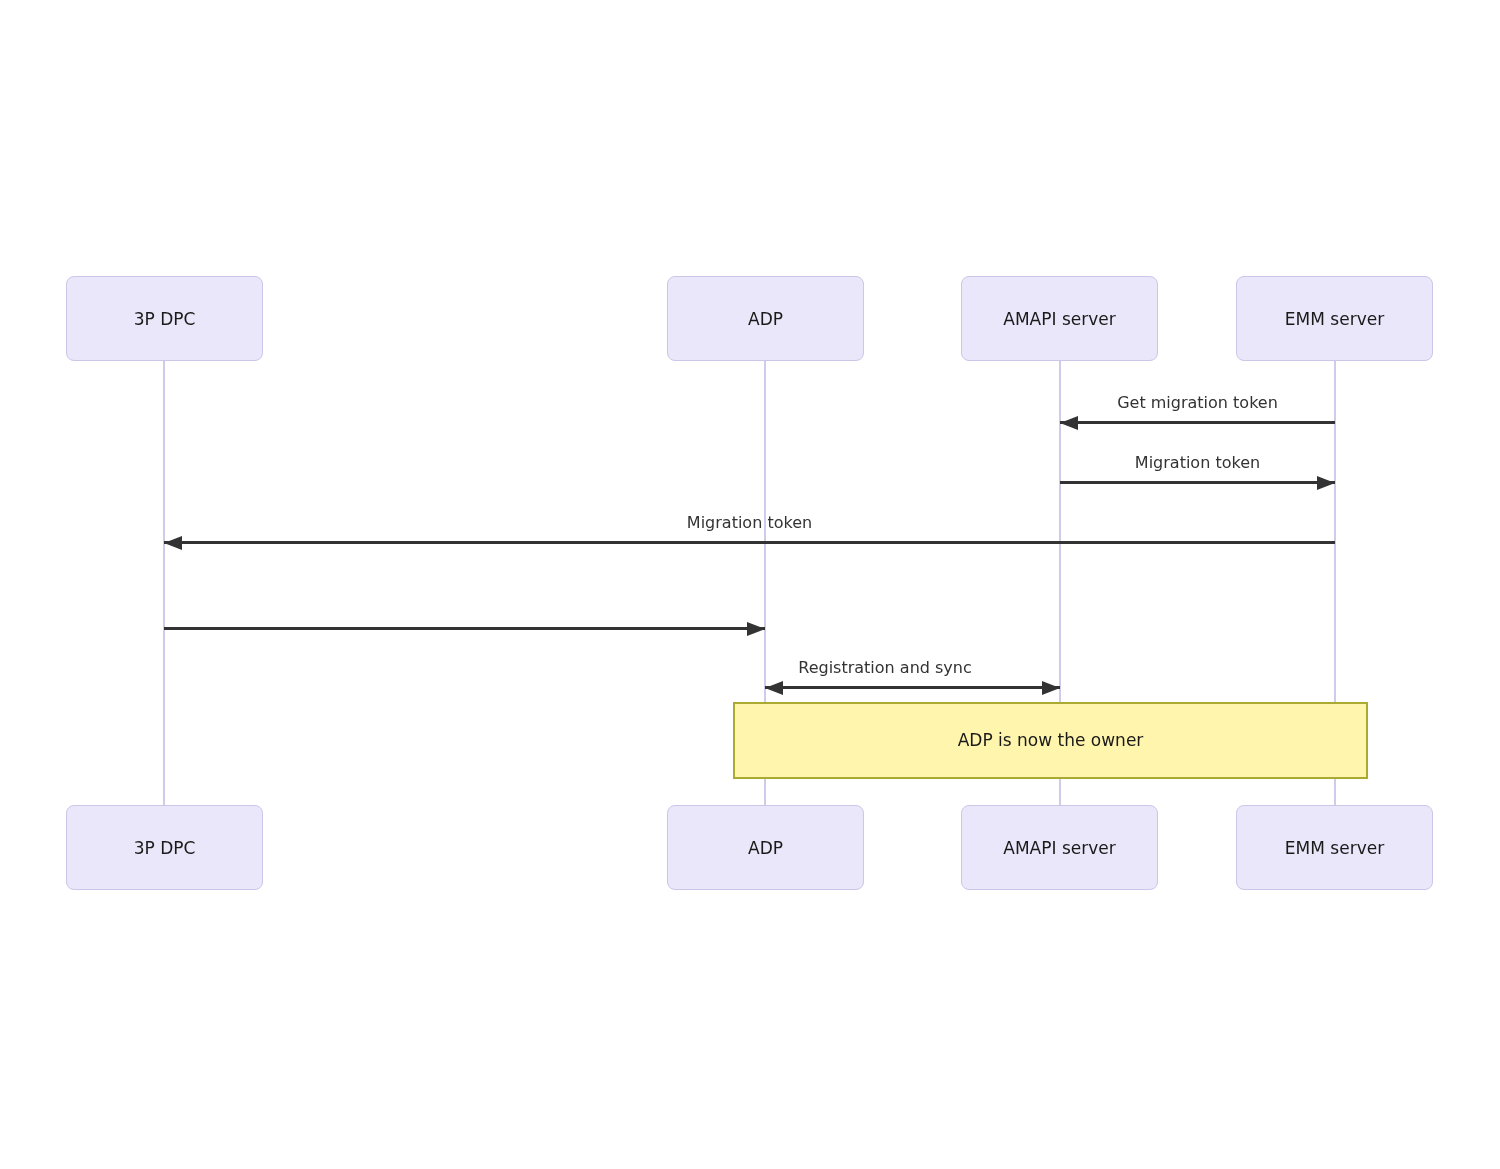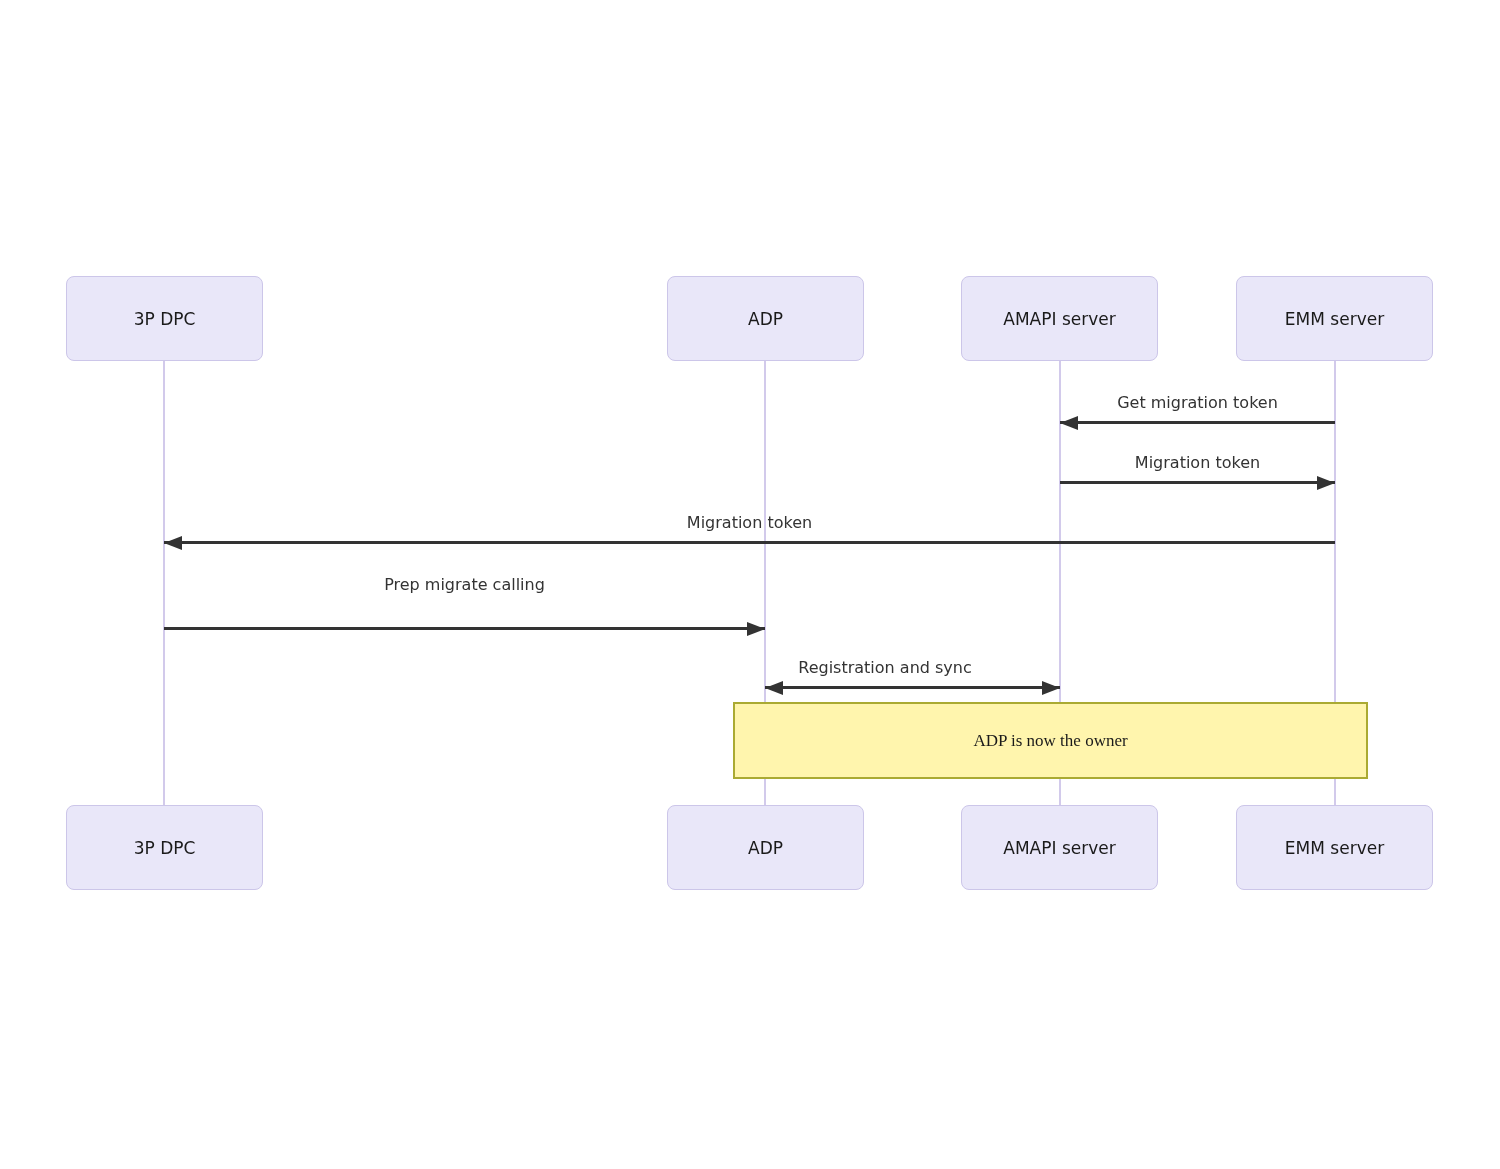--- a/index.html
+++ b/index.html
@@ -70,21 +70,20 @@
     border: 2px solid var(--note-border, #aaaa33);
     box-sizing: border-box;
     display: flex;
     flex-direction: column;
     align-items: center;
     justify-content: center;
     font-size: 17px;
     line-height: 25px;
     color: #1a1a1a;
     text-align: center;
-    font-family: Liberation Serif, serif;
   }
 </style>
 </head>
 <body>
 
 <div class="canvas">
 
   <div class="lifeline" style="left:163px"></div>
   <div class="lifeline" style="left:764px"></div>
   <div class="lifeline" style="left:1059px"></div>
@@ -116,21 +115,20 @@
   </div>
 
   <div>
     <div class="msg-label" style="left:164px;width:1171px;top:511px">Migration token</div>
     <div class="msg-line" style="left:164px;width:1171px;top:541px"></div>
     <div class="head left" style="left:164px;top:536px"></div>
   </div>
 
   <div>
     <div class="msg-label" style="left:164px;width:601px;top:573px">
-      <div>Prep migrate calling</div>
     </div>
     <div class="msg-line" style="left:164px;width:601px;top:627px"></div>
     <div class="head right" style="left:747px;top:622px"></div>
   </div>
 
   <div>
     <div class="msg-label" style="left:765px;width:240px;top:656px">Registration and sync</div>
     <div class="msg-line" style="left:765px;width:295px;top:686px"></div>
     <div class="head left" style="left:765px;top:681px"></div>
     <div class="head right" style="left:1042px;top:681px"></div>

